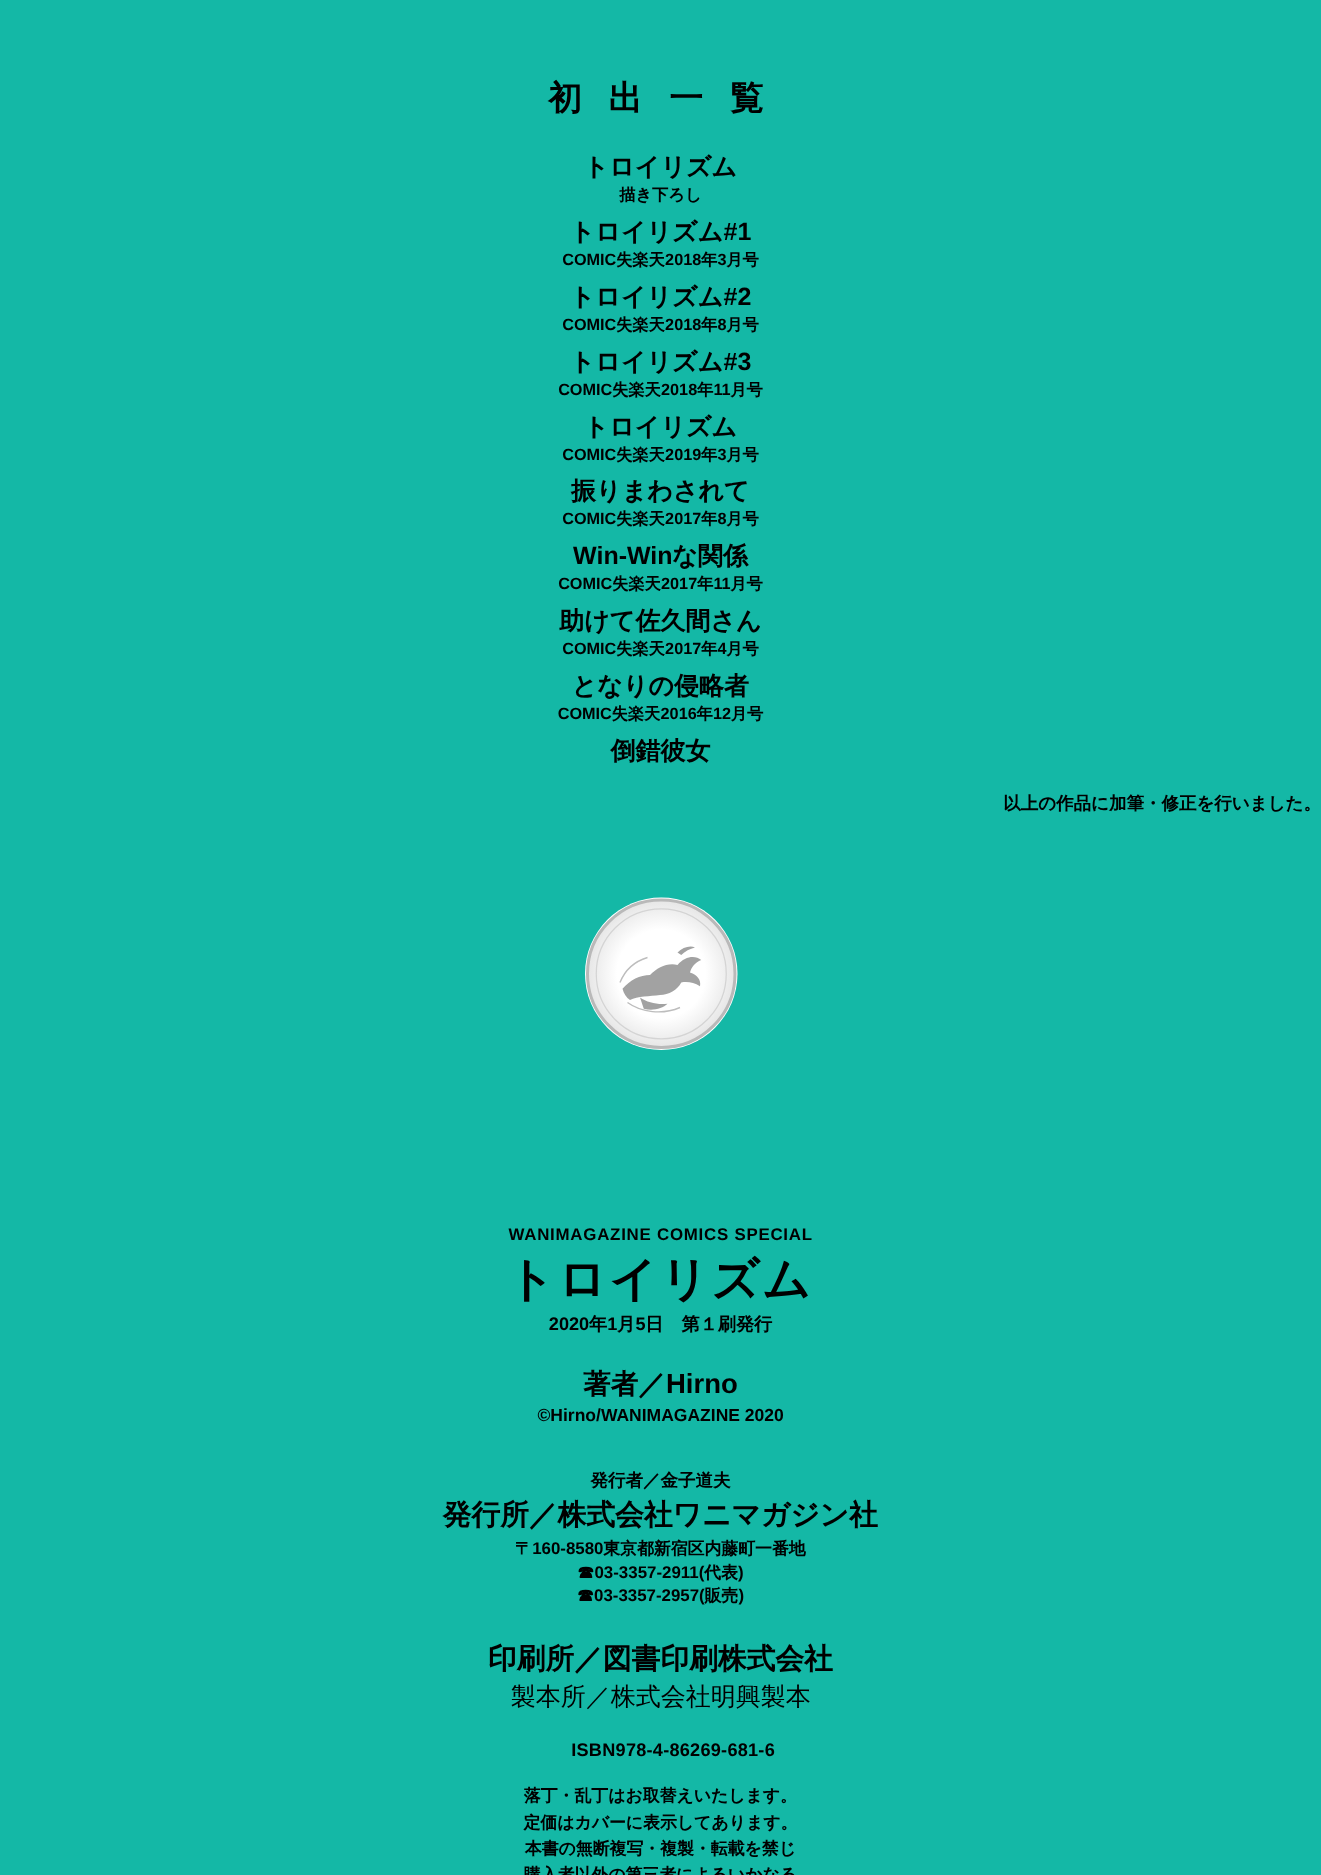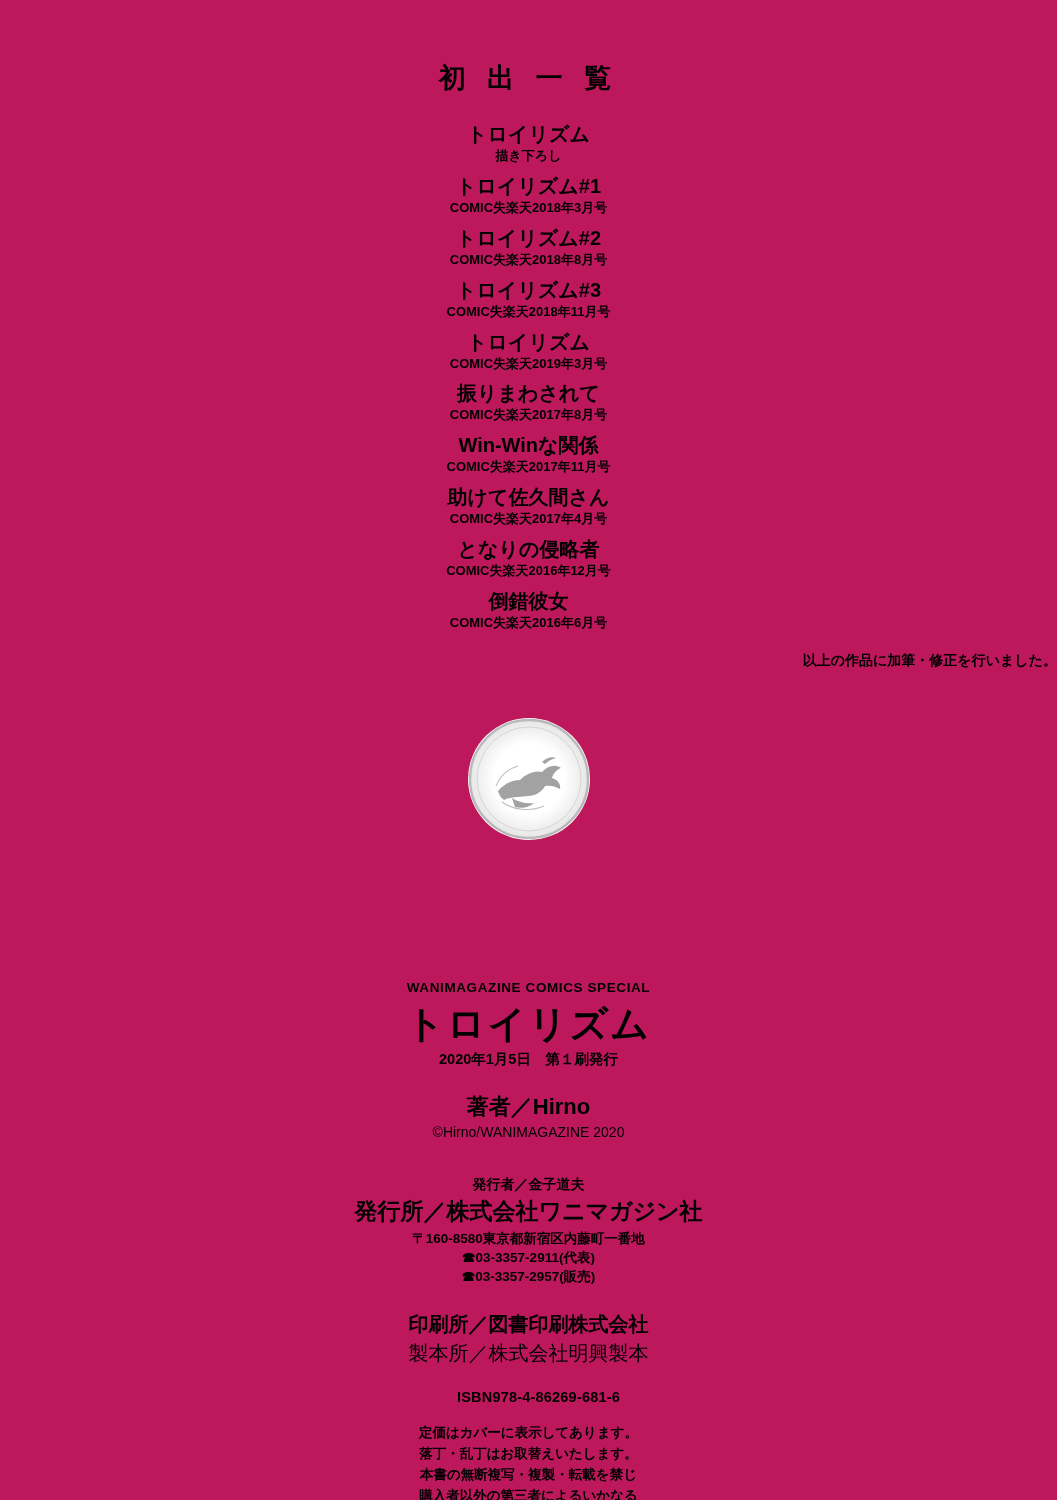--- a/index.html
+++ b/index.html
@@ -12,21 +12,21 @@
     height: 1500px;
     position: relative;
     font-family: "Liberation Sans", sans-serif;
     color: #111111;
     overflow: hidden;
   }
   .page {
     position: relative;
     width: 1057px;
     height: 1500px;
-    background: #be185d;
+    background: #14b8a6;
   }
 
   
   .credits-block {
     position: absolute;
     top: 60px;
     left: 0;
     width: 1057px;
     text-align: center;
   }
@@ -105,21 +105,21 @@
     font-weight: bold;
     margin-top: 4px;
   }
   .colophon-author {
     font-size: 22px;
     font-weight: bold;
     margin-top: 23px;
   }
   .colophon-copyright {
     font-size: 14px;
-    font-weight: normal;
+    font-weight: bold;
     margin-top: 2px;
   }
   .colophon-publisher-person {
     font-size: 14px;
     font-weight: bold;
     margin-top: 36px;
   }
   .colophon-publisher-company {
     font-size: 23px;
     font-weight: bold;
@@ -130,21 +130,21 @@
     font-size: 13.5px;
     font-weight: bold;
     margin-top: 3px;
   }
   .colophon-tel {
     font-size: 13.5px;
     font-weight: bold;
     line-height: 1.45;
   }
   .colophon-printer {
-    font-size: 20px;
+    font-size: 23px;
     font-weight: bold;
     margin-top: 24px;
   }
   .colophon-binder {
     font-size: 20px;
     font-weight: normal;
     margin-top: 2px;
   }
   .colophon-isbn {
     font-size: 14.5px;
@@ -199,21 +199,20 @@
     <div class="credit-entry">
       <div class="credit-name">助けて佐久間さん</div>
       <div class="credit-source">COMIC失楽天2017年4月号</div>
     </div>
     <div class="credit-entry">
       <div class="credit-name">となりの侵略者</div>
       <div class="credit-source">COMIC失楽天2016年12月号</div>
     </div>
     <div class="credit-entry">
       <div class="credit-name">倒錯彼女</div>
-      <div class="credit-source">COMIC失楽天2016年6月号</div>
     </div>
 
     <div class="credits-note">以上の作品に加筆・修正を行いました。</div>
   </section>
 
   <div class="emblem-wrap">
     <svg class="emblem" viewBox="0 0 122 122" aria-hidden="true">
       <defs>
         <radialGradient id="ring" cx="50%" cy="50%" r="50%">
           <stop offset="60%" stop-color="#ffffff"></stop>
@@ -250,21 +249,21 @@
     <div class="colophon-address">〒160-8580東京都新宿区内藤町一番地</div>
     <div class="colophon-tel">☎03-3357-2911(代表)</div>
     <div class="colophon-tel">☎03-3357-2957(販売)</div>
 
     <div class="colophon-printer">印刷所／図書印刷株式会社</div>
     <div class="colophon-binder">製本所／株式会社明興製本</div>
 
     <div class="colophon-isbn">ISBN978-4-86269-681-6</div>
 
     <div class="colophon-notices">
+      <div>落丁・乱丁はお取替えいたします。</div>
       <div>定価はカバーに表示してあります。</div>
-      <div>落丁・乱丁はお取替えいたします。</div>
       <div>本書の無断複写・複製・転載を禁じ</div>
       <div>購入者以外の第三者によるいかなる</div>
 
     </div>
   </section>
 
 </div>
 
 </body></html>

